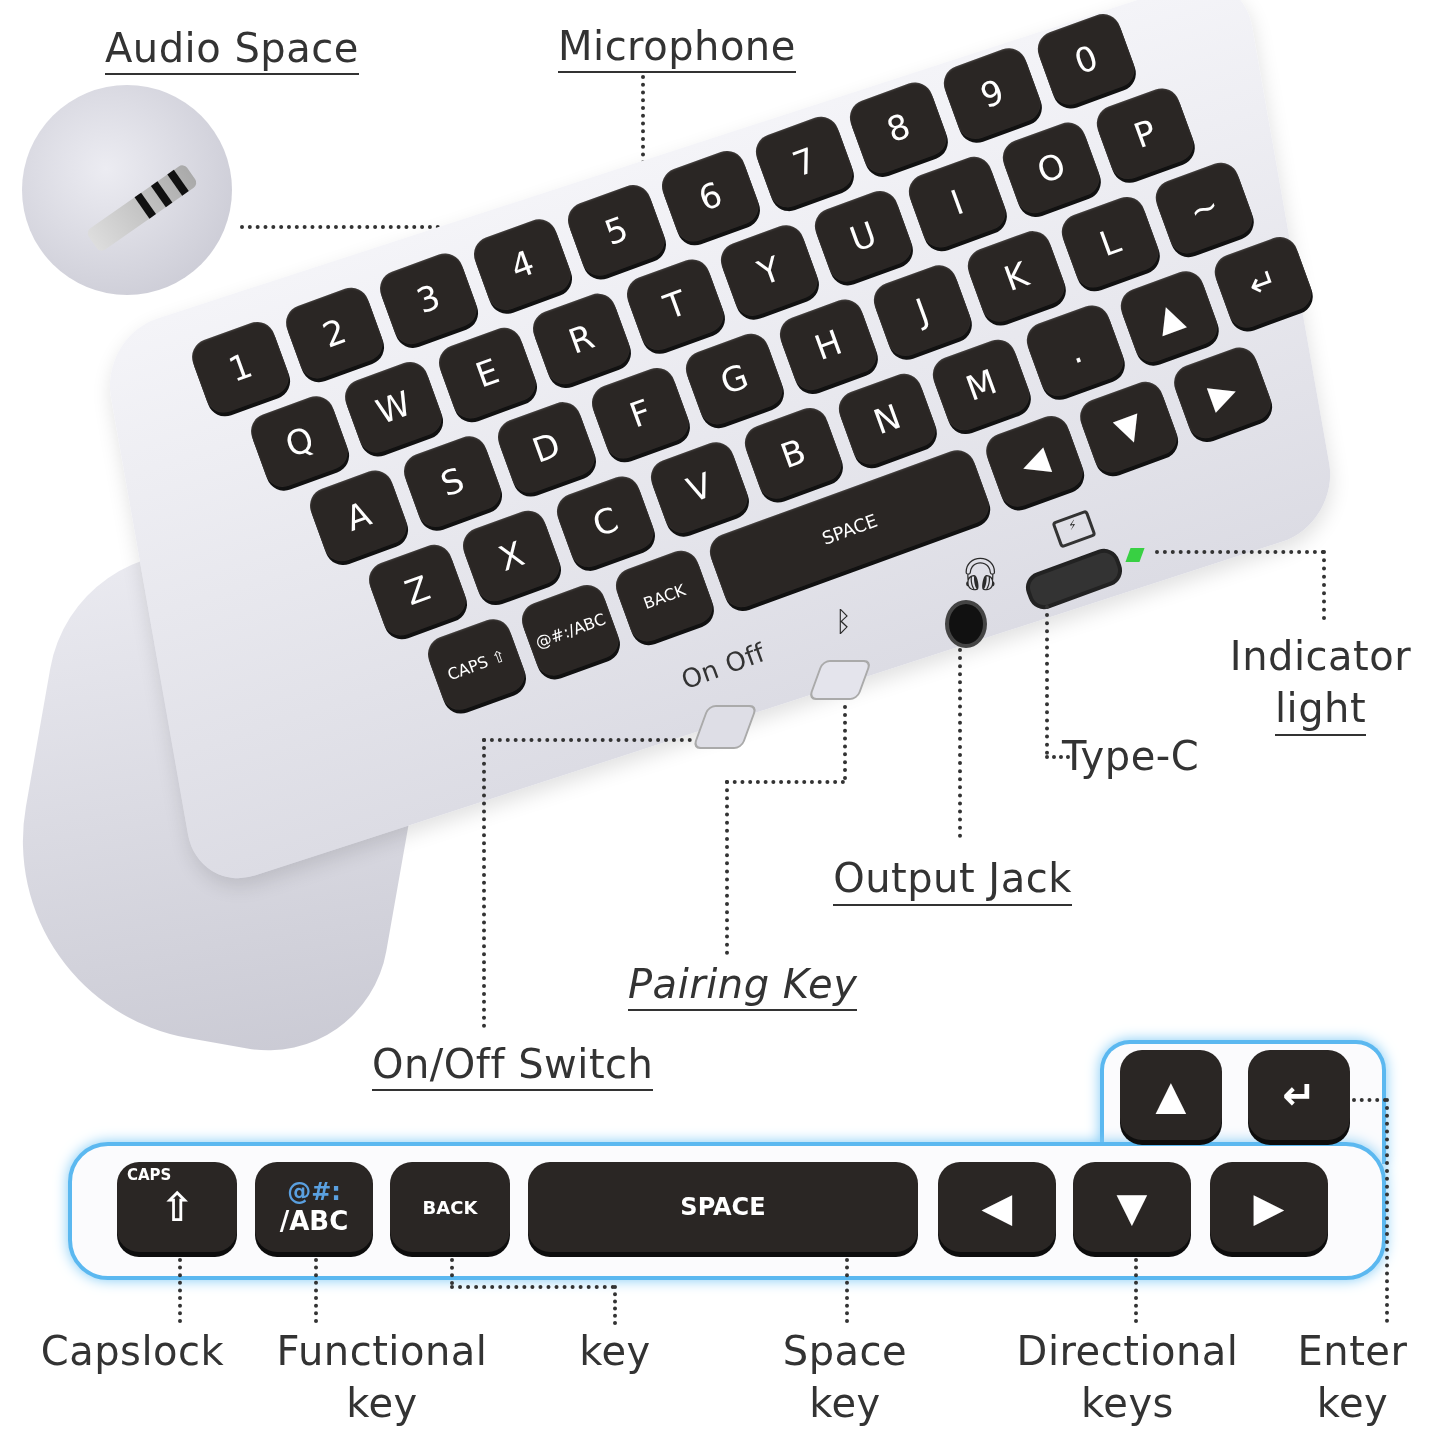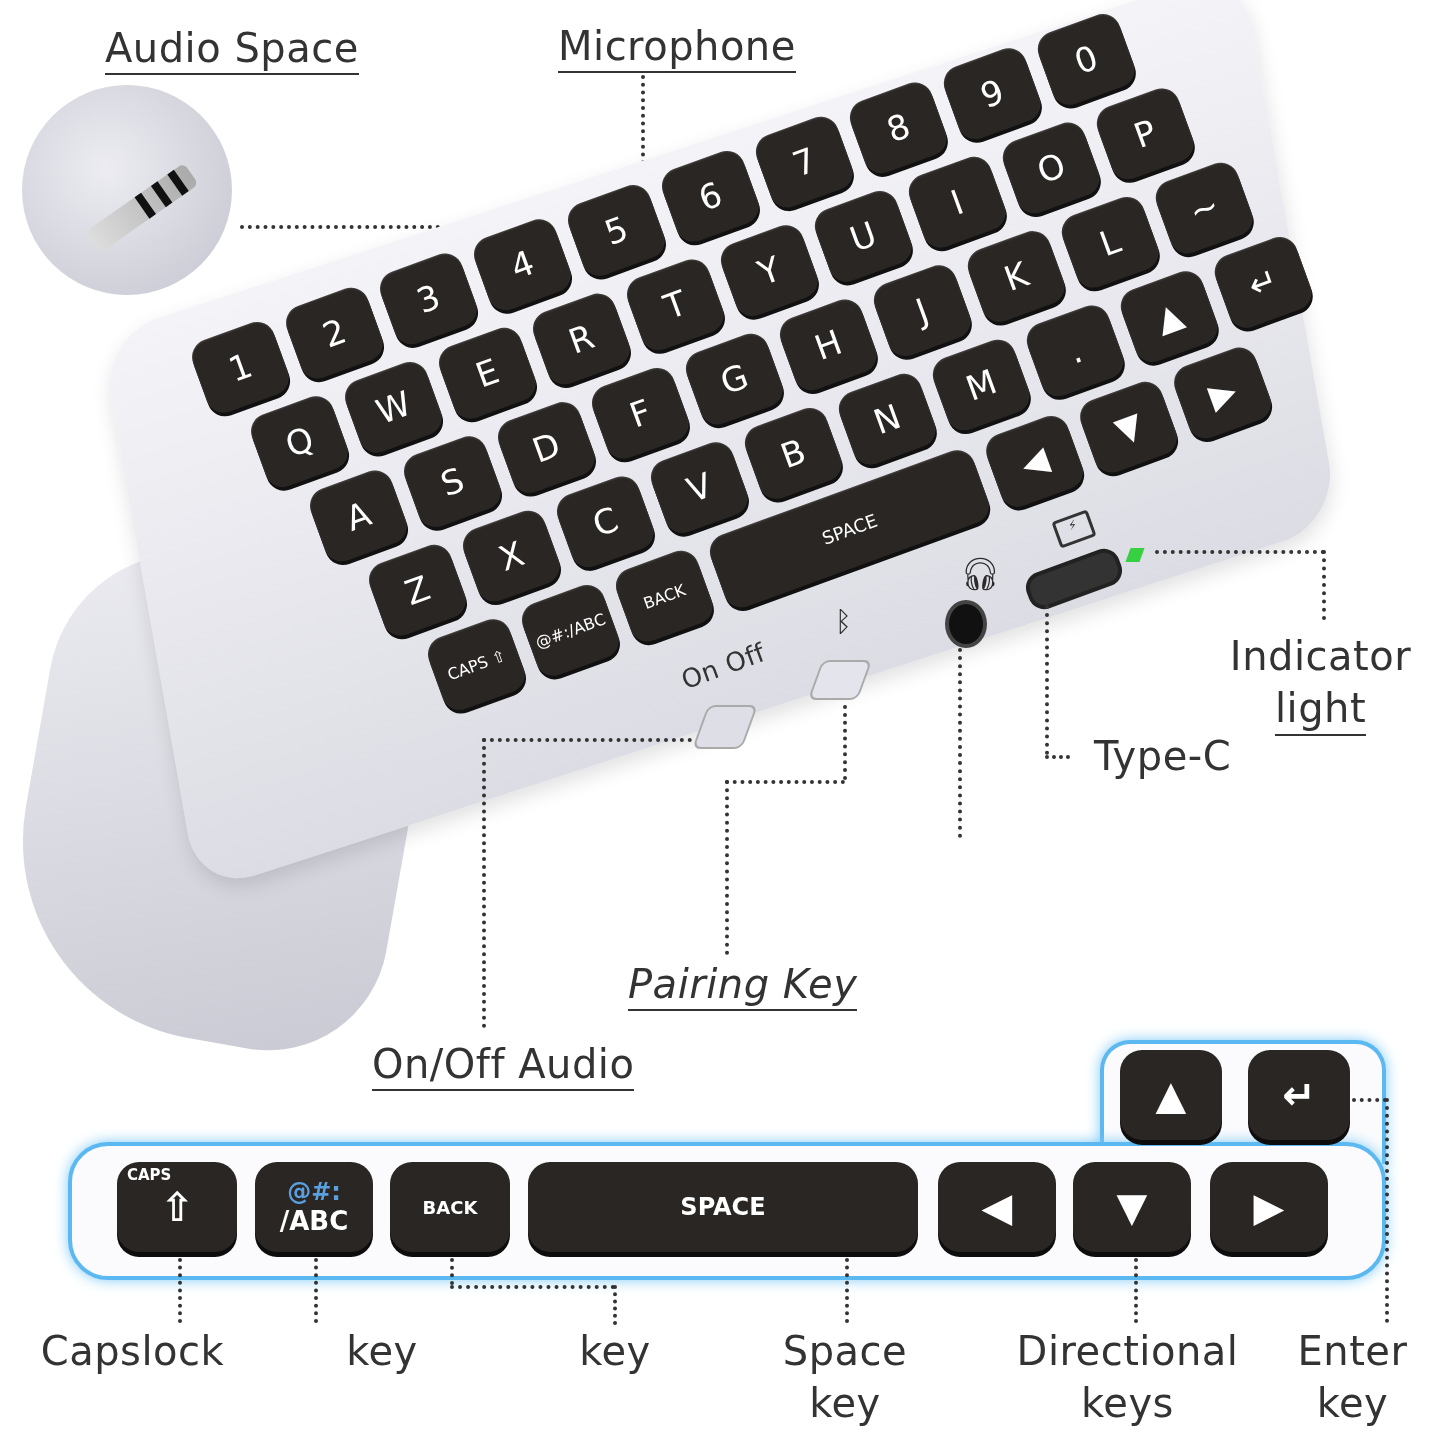--- a/index.html
+++ b/index.html
@@ -143,36 +143,37 @@
 
 <div class="dot-h" style="left:1155px; top:550px; width:170px;"></div>
 <div class="dot-v" style="left:1322px; top:550px; height:70px;"></div>
 <div class="label center" style="left:1218px; top:630px; width:205px;">
   <div>Indicator</div>
   <div class="ul" style="display:inline-block; border-bottom:2px solid #333;">light</div>
 </div>
 
 <div class="dot-v" style="left:1045px; top:605px; height:150px;"></div>
 <div class="dot-h" style="left:1045px; top:755px; width:25px;"></div>
-<div class="label center" style="left:1005px; top:730px; width:315px;">
+<div class="label center" style="left:973px; top:730px; width:315px;">
   <div>Type-C</div>
 </div>
 
 <div class="dot-v" style="left:958px; top:648px; height:190px;"></div>
 <div class="label center" style="left:810px; top:852px; width:285px;">
+  <div style="display:inline-block; border-bottom:2px solid #333;">Output Jack</div>
 </div>
 
 <div class="dot-v" style="left:843px; top:705px; height:75px;"></div>
 <div class="dot-h" style="left:725px; top:780px; width:120px;"></div>
 <div class="dot-v" style="left:725px; top:780px; height:175px;"></div>
 <div class="label ul" style="left:628px; top:958px;font-style:italic;"><span>Pairing Key</span></div>
 
 <div class="dot-h" style="left:482px; top:738px; width:210px;"></div>
 <div class="dot-v" style="left:482px; top:738px; height:290px;"></div>
-<div class="label ul" style="left:372px; top:1038px;"><span>On/Off Audio</span></div>
+<div class="label ul" style="left:372px; top:1038px;"><span>On/Off Switch</span></div>
 
 <div class="strip-top"></div>
 <div class="strip"></div>
 
 <div class="bkey" style="left:117px; width:120px;">
   <span class="caps-small">CAPS</span>
   <span style="font-size:40px;">⇧</span>
 </div>
 <div class="bkey" style="left:255px; width:118px;">
   <span class="blue">@#:</span>
@@ -193,20 +194,21 @@
 <div class="dot-v" style="left:613px; top:1285px; height:40px;"></div>
 <div class="dot-v" style="left:845px; top:1258px; height:65px;"></div>
 <div class="dot-v" style="left:1134px; top:1258px; height:65px;"></div>
 <div class="dot-h" style="left:1352px; top:1098px; width:35px;"></div>
 <div class="dot-v" style="left:1385px; top:1098px; height:225px;"></div>
 
 <div class="label center" style="left:25px; top:1325px; width:215px;">
     <div>Capslock</div>
   </div>
 <div class="label center" style="left:262px; top:1325px; width:240px;">
+    <div>Functional</div>
     <div>key</div>
   </div>
 <div class="label center" style="left:530px; top:1325px; width:170px;">
     <div>key</div>
   </div>
 <div class="label center" style="left:760px; top:1325px; width:170px;">
     <div>Space</div>
     <div>key</div>
   </div>
 <div class="label center" style="left:1000px; top:1325px; width:255px;">

